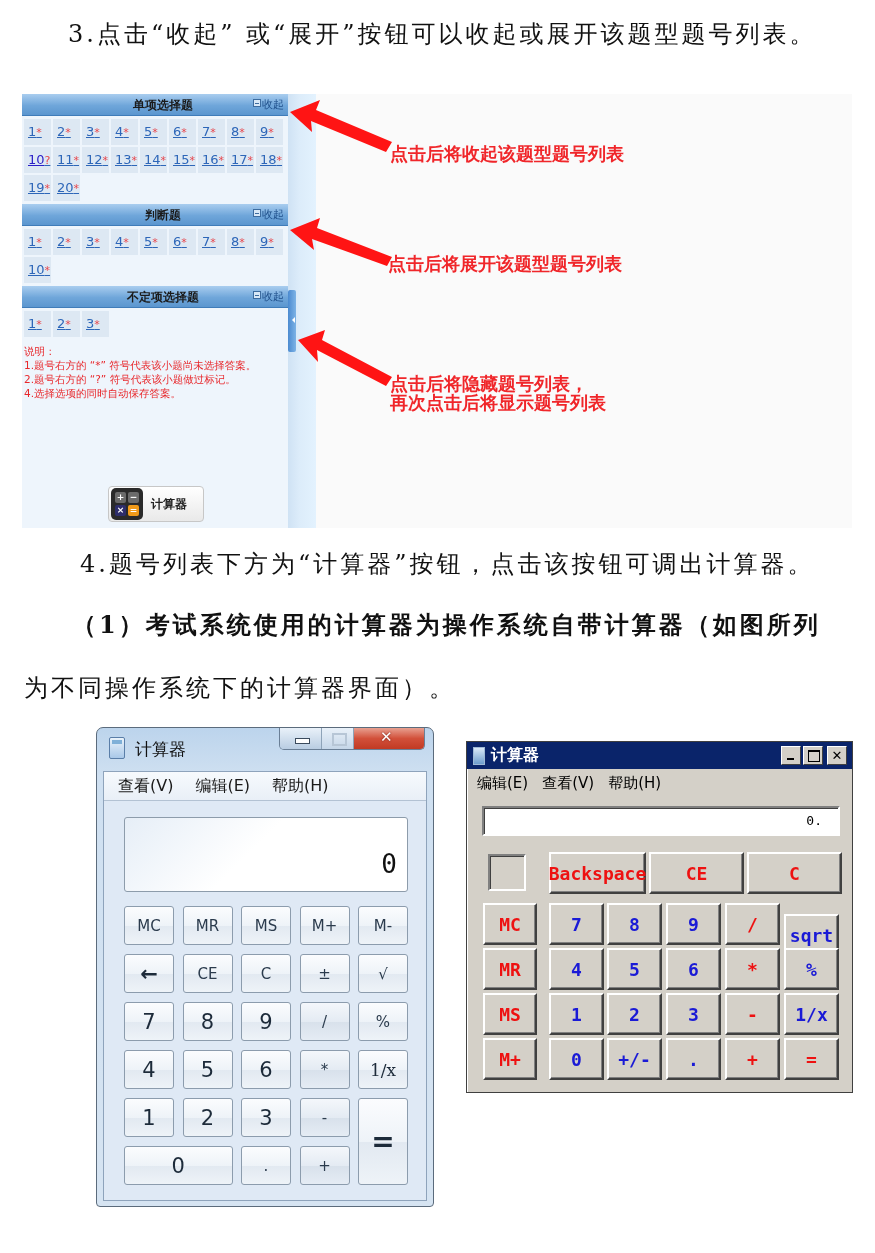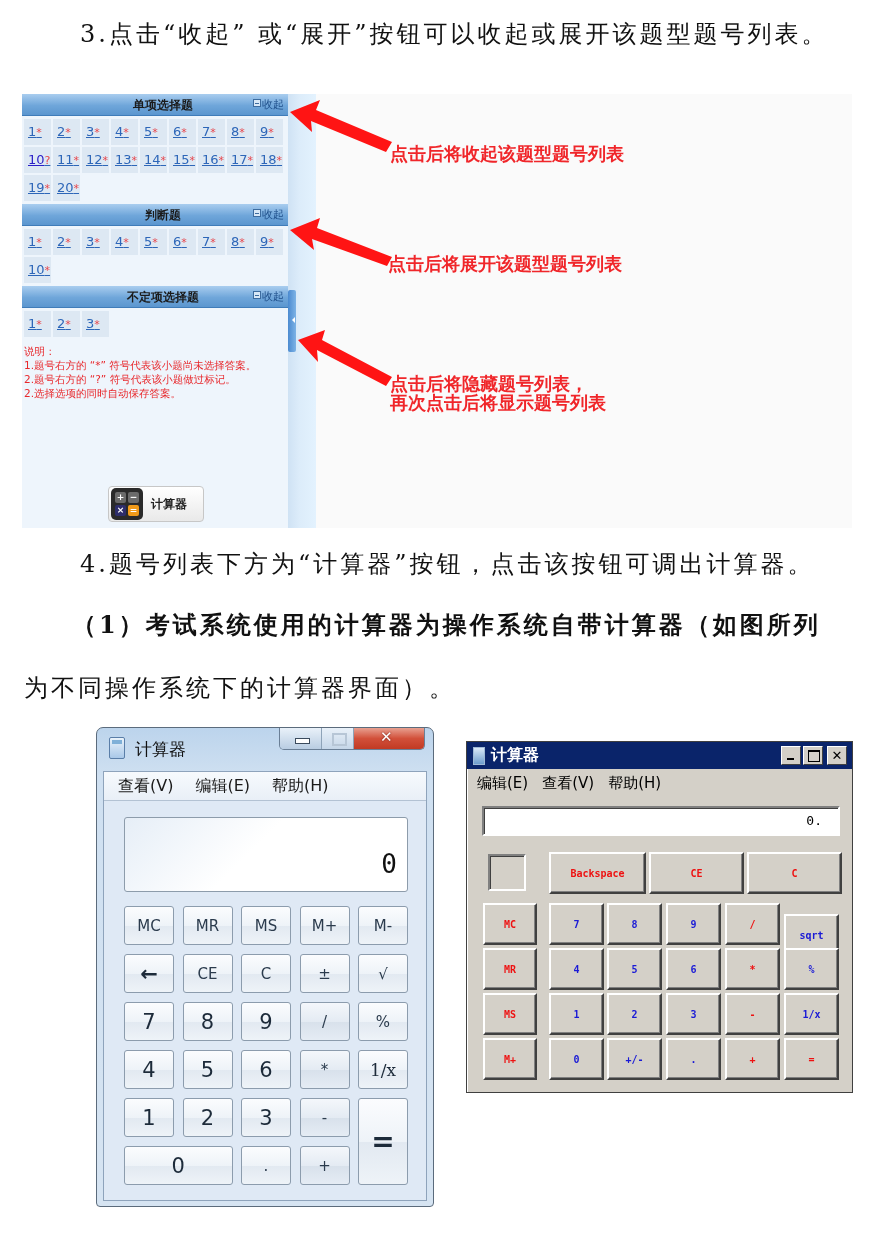--- a/index.html
+++ b/index.html
@@ -63,28 +63,28 @@
   .cl-title .ico { width: 12px; height: 18px; background: linear-gradient(#d9e8f7, #6e9dcd); border: 1px solid #9fb9d6; margin-right: 6px; }
   .cl-ctrls { position: absolute; right: 5px; top: 4px; display: flex; gap: 2px; }
   .cl-ctrls div { width: 20px; height: 19px; background: #d4d0c8; border: 1px solid; border-color: #fff #404040 #404040 #fff; cursor: pointer; position: relative; font-size: 13px; font-weight: bold; text-align: center; line-height: 17px; color: #000; }
   .cl-min::after { content: ""; position: absolute; left: 5px; bottom: 4px; width: 7px; height: 2px; background: #000; }
   .cl-max::after { content: ""; position: absolute; left: 4px; top: 3px; width: 10px; height: 9px; border: 1px solid #000; border-top-width: 2px; }
   .cl-close { margin-left: 2px; }
   .cl-menu { display: flex; gap: 14px; padding-left: 10px; font-size: 15px; line-height: 28px; height: 30px; color: #000; }
   .cl-menu span { cursor: pointer; }
   .cl-display { position: absolute; left: 15px; top: 64px; width: 358px; height: 30px; background: #fff; border: 2px solid; border-color: #808080 #fff #fff #808080; box-shadow: inset 1px 1px 0 #404040; text-align: right; padding-right: 16px; font-family: "DejaVu Sans Mono", monospace; font-size: 13px; line-height: 26px; color: #000; }
   .cl-memind { position: absolute; left: 21px; top: 112px; width: 38px; height: 37px; border: 2px solid; border-color: #808080 #fff #fff #808080; box-shadow: inset 1px 1px 0 #404040; }
-  .cl-key { position: absolute; background: #d4d0c8; border: 2px solid; border-color: #fff #404040 #404040 #fff; box-shadow: inset -1px -1px 0 #808080; font-family: "DejaVu Sans Mono", "Liberation Mono", monospace; font-size: 10px; font-weight: bold; display: flex; align-items: center; justify-content: center; cursor: pointer; }
+  .cl-key { position: absolute; background: #d4d0c8; border: 2px solid; border-color: #fff #404040 #404040 #fff; box-shadow: inset -1px -1px 0 #808080; font-family: "DejaVu Sans Mono", "Liberation Mono", monospace; font-size: 18px; font-weight: bold; display: flex; align-items: center; justify-content: center; cursor: pointer; }
   .cl-key.red { color: #ee1111; }
   .cl-key.blue { color: #1a1ad6; }
 </style>
 </head>
 <body>
 
-<div class="para" style="left:80px; top:18px;">3.点击“收起” 或“展开”按钮可以收起或展开该题型题号列表。</div>
+<div class="para" style="left:68px; top:18px;">3.点击“收起” 或“展开”按钮可以收起或展开该题型题号列表。</div>
 
 <div id="exam-shot">
   <div id="qpanel">
 
     <div class="sec-head">
       <span>单项选择题</span>
       <span class="sec-toggle"><span class="box"></span><span>收起</span></span>
     </div>
     <div class="qgrid">
       <div class="qtile"><span class="num">1</span><span class="mark">*</span></div>
@@ -134,21 +134,21 @@
     <div class="qgrid">
       <div class="qtile"><span class="num">1</span><span class="mark">*</span></div>
       <div class="qtile"><span class="num">2</span><span class="mark">*</span></div>
       <div class="qtile"><span class="num">3</span><span class="mark">*</span></div>
     </div>
 
     <div class="notes">
       <div>说明：</div>
       <div>1.题号右方的 “*” 符号代表该小题尚未选择答案。</div>
       <div>2.题号右方的 “?” 符号代表该小题做过标记。</div>
-      <div>2.选择选项的同时自动保存答案。</div>
+      <div>4.选择选项的同时自动保存答案。</div>
     </div>
 
     <div class="calc-launch">
       <div class="ico">
         <span style="background:#6b6b6b">+</span>
         <span style="background:#6b6b6b">−</span>
         <span style="background:#2d2d6b">×</span>
         <span style="background:#f09a1a">=</span>
       </div>
       <span class="label">计算器</span>

